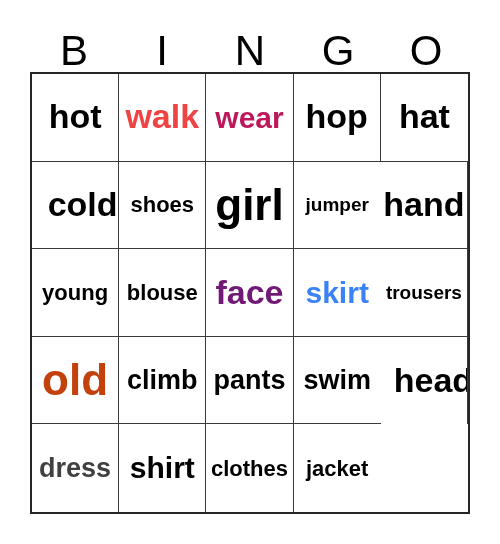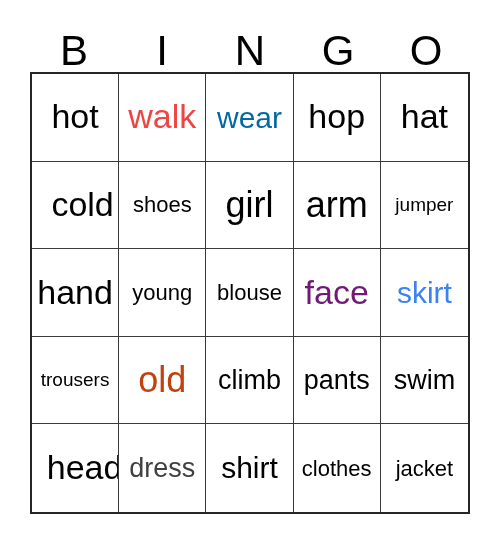--- a/index.html
+++ b/index.html
@@ -79,25 +79,25 @@
     padding: 0 2px;
   }
   .cell.col-last { border-right: none; }
   .cell.row-last { border-bottom: none; }
 
   .cell-word {
     display: block;
     line-height: 1.05;
     white-space: nowrap;
     color: #000000;
-    font-weight: 400;
+    font-weight: 700;
   }
 
   
-  .fs-xl  { font-size: 36px; }
+  .fs-xl  { font-size: 44px; }
   .fs-lg  { font-size: 34px; }
   .fs-md  { font-size: 30px; }
   .fs-sm  { font-size: 27px; }
   .fs-xs  { font-size: 22px; }
   .fs-xxs { font-size: 19px; }
 </style>
 </head>
 <body style="background: rgb(255, 255, 255);">
 
 <div class="card">
@@ -122,41 +122,38 @@
 
   <div class="grid" style="border-color: rgb(38, 38, 38); background: rgb(255, 255, 255);">
 
     <div class="cell" style="border-right-color: rgb(58, 58, 58); border-bottom-color: rgb(58, 58, 58);">
       <span class="cell-word fs-lg" style="color: rgb(0, 0, 0);">hot</span>
     </div>
     <div class="cell" style="border-right-color: rgb(58, 58, 58); border-bottom-color: rgb(58, 58, 58);">
       <span class="cell-word fs-lg" style="color: #ef4444;">walk</span>
     </div>
     <div class="cell" style="border-right-color: rgb(58, 58, 58); border-bottom-color: rgb(58, 58, 58);">
-      <span class="cell-word fs-md" style="color: #0369a1;">wear</span>
+      <span class="cell-word fs-md" style="color: #be185d;">wear</span>
     </div>
     <div class="cell" style="border-right-color: rgb(58, 58, 58); border-bottom-color: rgb(58, 58, 58);">
       <span class="cell-word fs-lg" style="color: rgb(0, 0, 0);">hop</span>
     </div>
     <div class="cell col-last" style="border-right-color: rgb(58, 58, 58); border-bottom-color: rgb(58, 58, 58);">
       <span class="cell-word fs-lg" style="color: rgb(0, 0, 0);">hat</span>
     </div>
 
     <div class="cell" style="border-right-color: rgb(58, 58, 58); border-bottom-color: rgb(58, 58, 58); padding-left: 17px;">
       <span class="cell-word fs-lg" style="color: rgb(0, 0, 0);">cold</span>
     </div>
     <div class="cell" style="border-right-color: rgb(58, 58, 58); border-bottom-color: rgb(58, 58, 58);">
       <span class="cell-word fs-xs" style="color: rgb(0, 0, 0);">shoes</span>
     </div>
     <div class="cell" style="border-right-color: rgb(58, 58, 58); border-bottom-color: rgb(58, 58, 58);">
       <span class="cell-word fs-xl" style="color: rgb(0, 0, 0);">girl</span>
     </div>
-    <div class="cell" style="border-right-color: rgb(58, 58, 58); border-bottom-color: rgb(58, 58, 58);">
-      <span class="cell-word fs-xl" style="color: rgb(0, 0, 0);">arm</span>
-    </div>
     <div class="cell col-last" style="border-right-color: rgb(58, 58, 58); border-bottom-color: rgb(58, 58, 58);">
       <span class="cell-word fs-xxs" style="color: rgb(0, 0, 0);">jumper</span>
     </div>
 
     <div class="cell" style="border-right-color: rgb(58, 58, 58); border-bottom-color: rgb(58, 58, 58);">
       <span class="cell-word fs-lg" style="color: rgb(0, 0, 0);">hand</span>
     </div>
     <div class="cell" style="border-right-color: rgb(58, 58, 58); border-bottom-color: rgb(58, 58, 58);">
       <span class="cell-word fs-xs" style="color: rgb(0, 0, 0);">young</span>
     </div>

